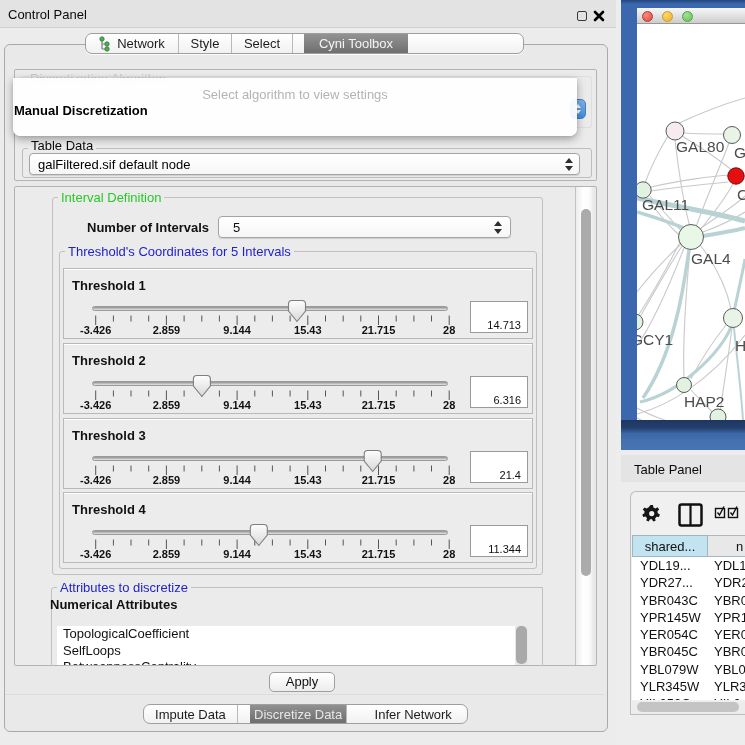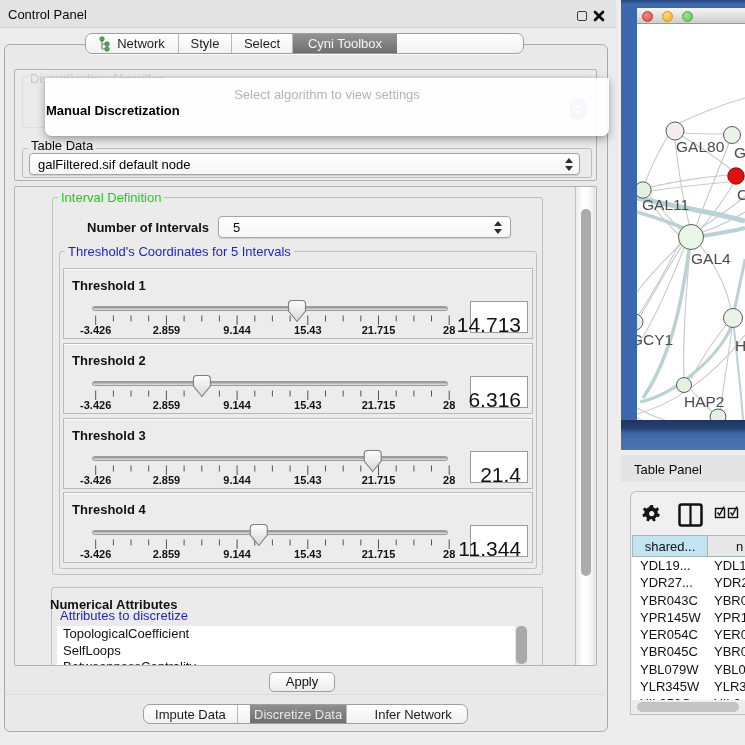--- a/index.html
+++ b/index.html
@@ -9,63 +9,63 @@
 
 #titlebar { left:0; top:0; width:616px; height:28px; background:#e3e3e3; border-bottom:1px solid #cfcfcf; }
 #titlebar .t { position:absolute; left:8px; top:7px; font-size:13px; color:#0a0a0a; }
 #ic-sq { left:577px; top:11px; width:10px; height:10px; border:1.6px solid #3a3a3a; border-radius:2px; }
 #leftbg { left:0; top:29px; width:616px; height:716px; background:#ececec; }
 #tabpanel { left:4px; top:44px; width:604px; height:688px; background:#e9e9e9; border:1px solid #a9a9a9; border-radius:6px; }
 
 #tabs { left:85px; top:33px; width:439px; height:21px; display:flex; border:1px solid #9f9f9f; border-radius:7px; overflow:hidden; background:linear-gradient(#ffffff,#f1f1f1); box-shadow:0 1px 0 rgba(255,255,255,.8); }
 #tabs .seg { height:100%; display:flex; align-items:center; justify-content:center; font-size:13px; color:#1c1c1c; border-right:1px solid #b9b9b9; }
 #tabs .seg:last-child { border-right:none; }
-#tabs .dark { background:linear-gradient(#939393,#6f6f6f); color:#f4f4f4; }
+#tabs .dark { background:linear-gradient(#939393,#6f6f6f); color:#f4f4f4;margin-left:11px; }
 
 #boxA { left:14px; top:69px; width:583px; height:112px; border:1px solid #b3b3b3; background:#ebebeb; border-radius:2px; }
 #dalabel { left:30px; top:71px; font-size:13px; color:#c6c6c6; }
 #dagroup { left:22px; top:76px; width:570px; height:52px; border:1px solid #dedede; border-radius:3px; }
 #combocap { left:570px; top:99px; width:16px; height:20px; background:linear-gradient(#7db4ea,#3f8de0); border:1px solid #4a7fbb; border-radius:5px; }
 #combocap:after { content:""; position:absolute; left:4px; top:4px; width:6px; height:4px; background:#fff; clip-path:polygon(50% 0,0 100%,100% 100%); }
 #combocap:before { content:""; position:absolute; left:4px; bottom:4px; width:6px; height:4px; background:#fff; clip-path:polygon(0 0,100% 0,50% 100%); }
 
 .groupbox { border:1px solid #bdbdbd; border-radius:3px; }
 #tdgroup { left:22px; top:148px; width:570px; height:30px; }
 #tdlabel { left:28px; top:138px; background:#ebebeb; padding:0 3px; font-size:13px; color:#0a0a0a; }
 .combo { background:linear-gradient(#ffffff,#f6f6f6); border:1px solid #a4a4a4; border-radius:4px; box-shadow:0 1px 1px rgba(0,0,0,.12);text-decoration:underline; }
 .tri { position:absolute; width:0; height:0; border-left:4px solid transparent; border-right:4px solid transparent; }
 .tri.up { border-bottom:5px solid #2e2e2e; }
 .tri.dn { border-top:5px solid #2e2e2e; }
 #tdcombo { left:29px; top:153px; width:551px; height:22px; }
 #tdcombo .txt { position:absolute; left:8px; top:3px; font-size:13px; color:#000; }
 
-#popup { left:13px; top:78px; width:564px; height:58px; background:rgba(255,255,255,0.93); border-radius:0 0 7px 7px; box-shadow:0 3px 8px rgba(0,0,0,.35), 0 0 1px rgba(0,0,0,.25);margin-left:32px; }
+#popup { left:13px; top:78px; width:564px; height:58px; background:rgba(255,255,255,0.93); border-radius:0 0 7px 7px; box-shadow:0 3px 8px rgba(0,0,0,.35), 0 0 1px rgba(0,0,0,.25); }
 #popup .hint { position:absolute; left:0; width:100%; top:9px; text-align:center; color:#b4b4b4; font-size:13px; }
 #popup .it1 { position:absolute; left:1px; top:25px; font-size:13px; font-weight:bold; color:#000; }
 #popup .it2 { position:absolute; left:1px; top:41px; font-size:13px; color:#000; }
 
 #boxB { left:14px; top:186px; width:583px; height:480px; border:1px solid #b3b3b3; background:#ebebeb; border-radius:2px; }
 #bsb { position:absolute; right:1px; top:0; width:20px; height:478px; background:linear-gradient(90deg,#ededed,#ffffff 40%,#fbfbfb 70%,#e4e4e4); border-left:1px solid #c2c2c2; }
 #bsb .th { position:absolute; left:5px; width:10px; top:22px; height:367px; background:#ababab; border-radius:5px; }
 
 #idgroup { left:52px; top:197px; width:491px; height:378px; border:1px solid #c0c0c0; border-radius:3px; }
 #idlabel { left:58px; top:190px; background:#ebebeb; padding:0 3px; color:#28c828; font-size:13px; }
 #noi { left:87px; top:220px; font-weight:bold; font-size:13px; }
 #noicombo { left:218px; top:216px; width:293px; height:22px; }
 #noicombo .txt { position:absolute; left:14px; top:3px; }
 #tcgroup { left:59px; top:251px; width:478px; height:318px; border:1px solid #c0c0c0; border-radius:3px; }
 #tclabel { left:65px; top:244px; background:#ebebeb; padding:0 3px; color:#2222cc; font-size:13px; }
 .tbox { left:63px; width:470px; height:71px; border:1px solid #b9b9b9; background:#ececec; box-shadow:inset 0 1px 0 #fff; }
 .tbox .name { position:absolute; left:8px; top:9px; font-weight:bold; font-size:13px; }
 .track { position:absolute; left:28px; top:37px; width:356px; height:5px; background:linear-gradient(#8f8f8f,#e6e6e6); border-radius:3px; border:1px solid #9a9a9a; }
 .vbox { position:absolute; left:406px; top:32px; width:58px; height:32px; background:#fff; border:1px solid #9a9a9a; }
-.vbox span { position:absolute; right:6px; top:11px; font-size:21px; }
+.vbox span { position:absolute; right:6px; top:17px; font-size:11px; }
 
 #atgroup { left:51px; top:587px; width:492px; height:80px; border:1px solid #c0c0c0; border-top-left-radius:3px; }
-#atlabel { left:57px; top:580px; background:#ebebeb; padding:0 3px; color:#2222cc; font-size:13px;margin-top:28px; }
+#atlabel { left:57px; top:580px; background:#ebebeb; padding:0 3px; color:#2222cc; font-size:13px; }
 #numattr { left:50px; top:597px; font-weight:bold; font-size:13px; }
 #attlist { left:57px; top:626px; width:458px; height:39px; background:#fff; overflow:hidden; }
 #attlist div { padding-left:6px; height:16.5px; line-height:16.5px; font-size:13px; }
 #attsb { left:515px; top:626px; width:13px; height:39px; background:#e8e8e8; }
 #attsb .th { position:absolute; left:1px; top:0; width:11px; height:38px; background:#a9a9a9; border-radius:5px; }
 
 #applyrow { left:5px; top:666px; width:599px; height:28px; background:#e9e9e9; }
 #apply { left:269px; top:672px; width:66px; height:20px; background:linear-gradient(#ffffff,#ededed); border:1px solid #9f9f9f; border-radius:5px; text-align:center; line-height:18px; font-size:13px; }
 #btabs { left:143px; top:704px; width:325px; height:20px; display:flex; border:1px solid #9f9f9f; border-radius:7px; overflow:hidden; background:linear-gradient(#ffffff,#f1f1f1);gap:12px; }
 #btabs .seg { height:100%; display:flex; align-items:center; justify-content:center; font-size:13px; color:#1c1c1c; border-right:1px solid #b9b9b9; }

